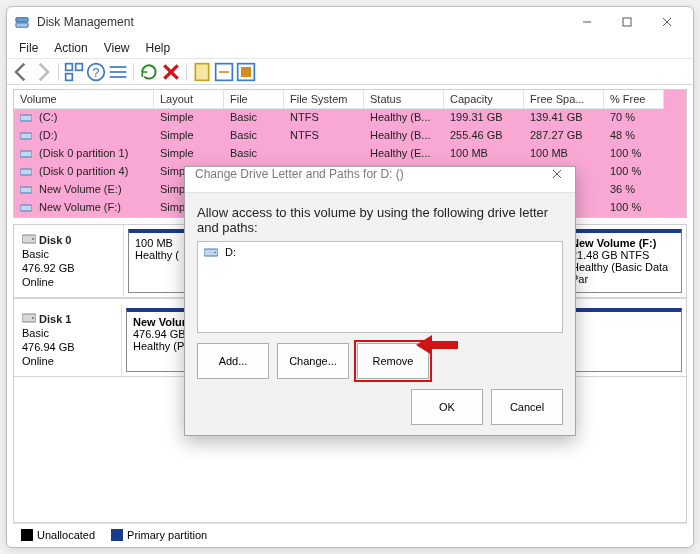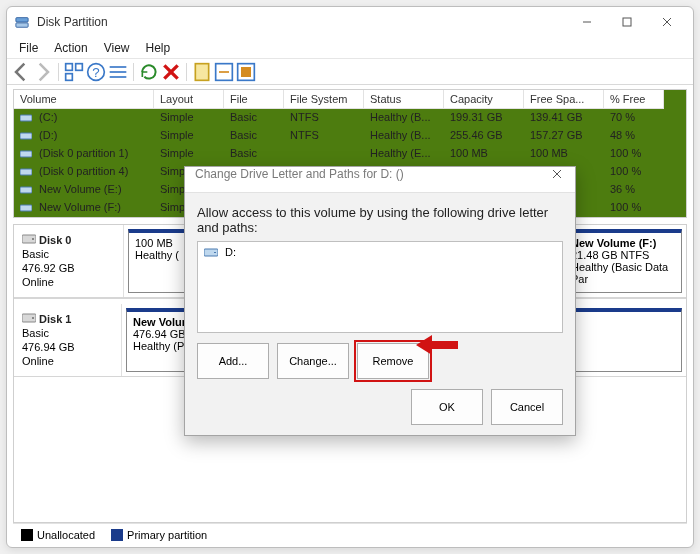--- a/index.html
+++ b/index.html
@@ -53,21 +53,21 @@
     align-items:center;
     padding: 0 4px;
     border-bottom:1px solid #d9d9d9;
     gap:2px;
   }
   .tool { width:20px; height:20px; display:flex; align-items:center; justify-content:center; }
   .toolsep { width:1px; height:18px; background:#d8d8d8; margin:0 3px;}
   .content { flex:1; display:flex; flex-direction:column; padding:4px 6px 2px 6px; overflow:hidden;}
   .volume-list {
     border:1px solid #cfcfcf;
-    background:#4d7c0f;
+    background:#f9a8d4;
   }
   .vl-header, .vl-row {
     display:grid;
     grid-template-columns: 140px 70px 60px 80px 80px 80px 80px 60px;
     font-size:11px;
   }
   .vl-header > div {
     padding:3px 6px;
     border-right:1px solid #e2e2e2;
     border-bottom:1px solid #e2e2e2;
@@ -196,21 +196,21 @@
 <body>
 
 <div class="window">
   <div class="titlebar">
     <span class="app-icon">
       <svg viewBox="0 0 16 16">
           <rect x="1" y="3" width="14" height="5" rx="1" fill="#6aa0d8" stroke="#2e5e9e"></rect>
           <rect x="1" y="9" width="14" height="5" rx="1" fill="#a8c8e8" stroke="#2e5e9e"></rect>
         </svg>
     </span>
-    <span class="title">Disk Partition</span>
+    <span class="title">Disk Management</span>
     <span class="titlebar-spacer"></span>
     <span class="sysbtn">
         <svg viewBox="0 0 10 10">
           <line x1="1" y1="5" x2="9" y2="5" stroke="#555" stroke-width="1"></line>
         </svg>
       </span>
     <span class="sysbtn">
         <svg viewBox="0 0 10 10">
           <rect x="1" y="1" width="8" height="8" fill="none" stroke="#555"></rect>
         </svg>
@@ -322,21 +322,21 @@
           </div>
           <div class="vl-row">
             <div><span class="vol-icon"><svg width="12" height="10" viewBox="0 0 12 10">
                   <rect x="0" y="2" width="12" height="6" rx="1" fill="#bfd8ee" stroke="#4a7ab0"></rect>
                 </svg></span> (D:)</div>
             <div>Simple</div>
             <div>Basic</div>
             <div>NTFS</div>
             <div>Healthy (B...</div>
             <div>255.46 GB</div>
-            <div>157.27 GB</div>
+            <div>287.27 GB</div>
             <div>48 %</div>
           </div>
           <div class="vl-row">
             <div><span class="vol-icon"><svg width="12" height="10" viewBox="0 0 12 10">
                   <rect x="0" y="2" width="12" height="6" rx="1" fill="#bfd8ee" stroke="#4a7ab0"></rect>
                 </svg></span> (Disk 0 partition 1)</div>
             <div>Simple</div>
             <div>Basic</div>
             <div></div>
             <div>Healthy (E...</div>

